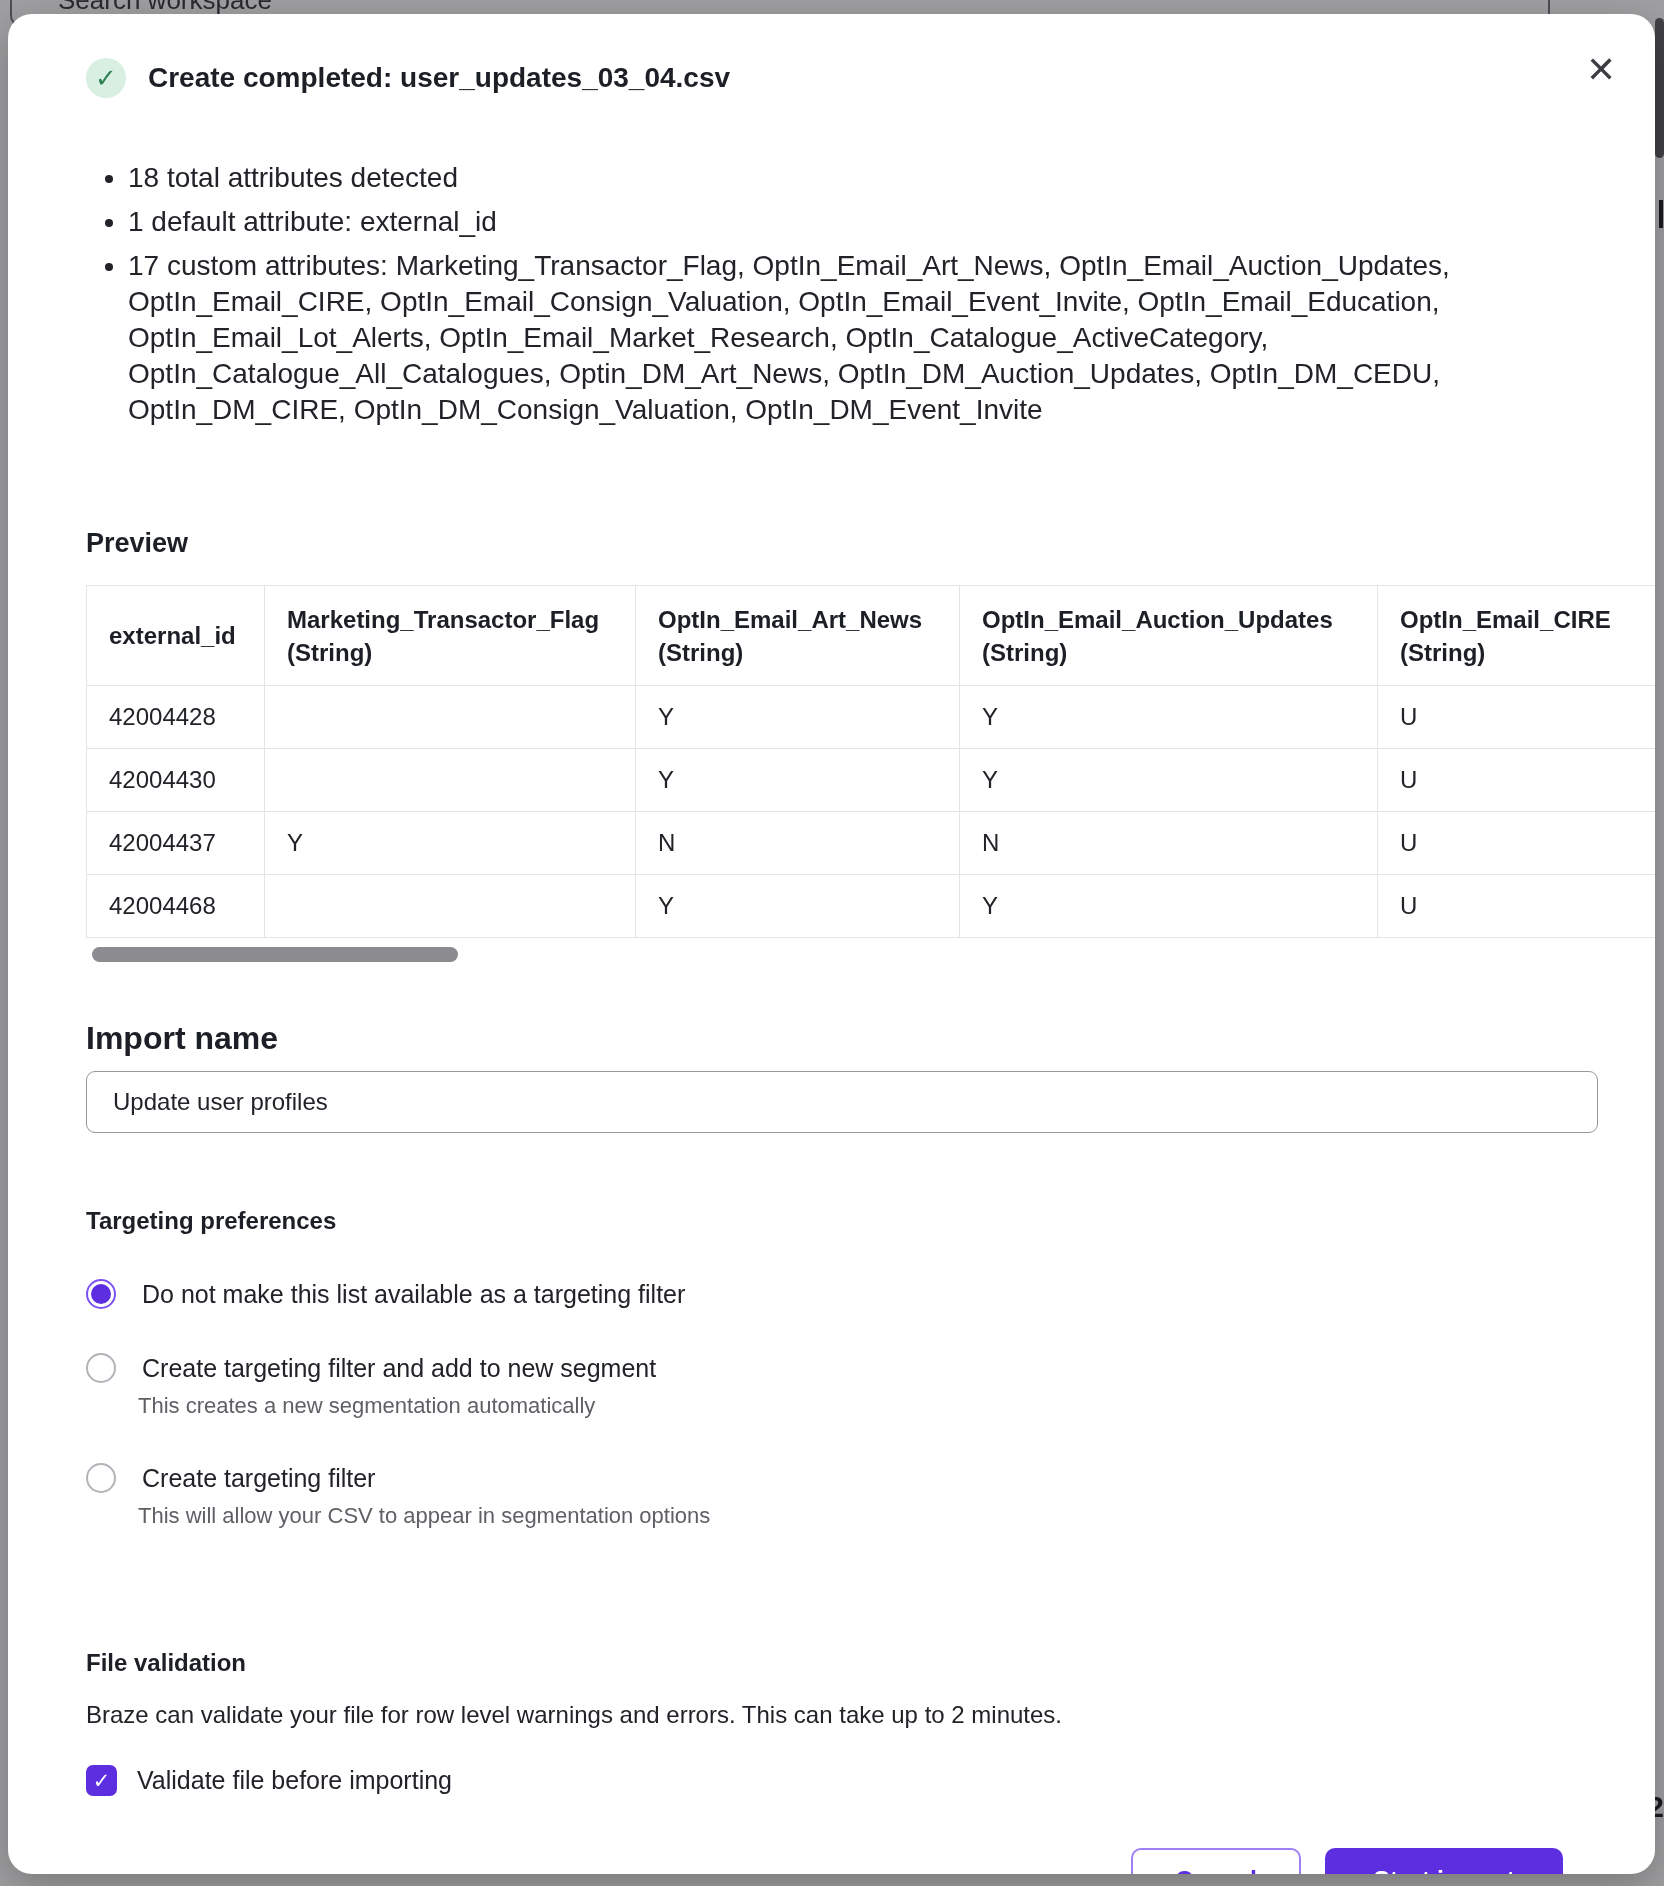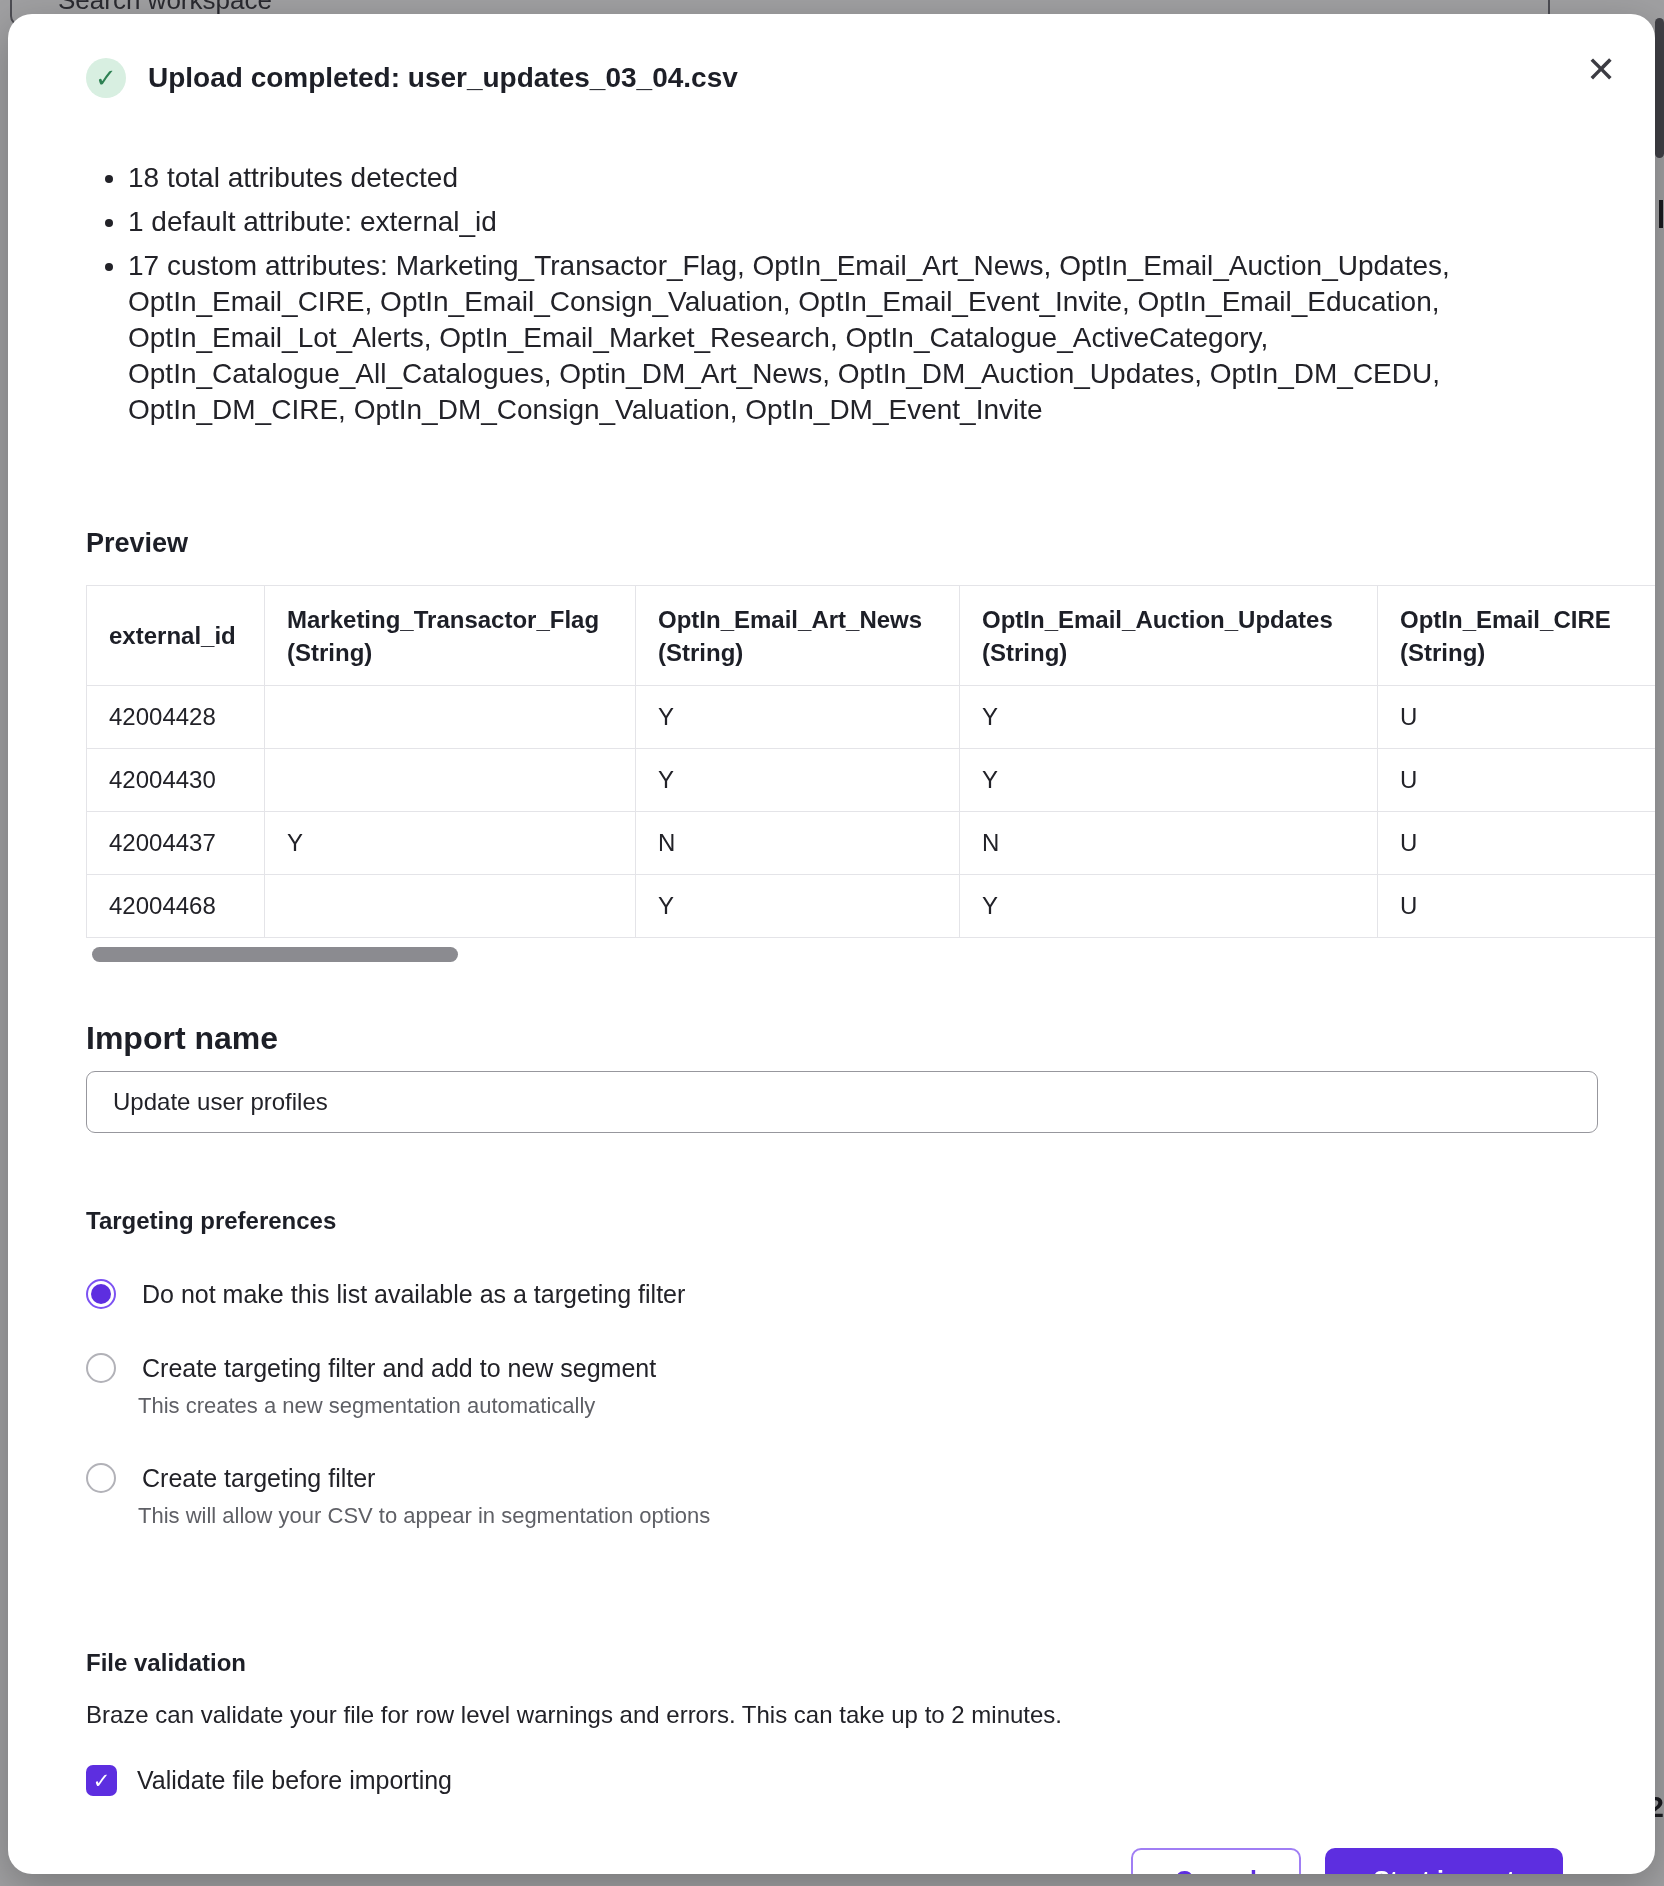--- a/index.html
+++ b/index.html
@@ -89,21 +89,21 @@
   <div class="bg-frag-2">2</div>
 </div>
 <div class="overlay"></div>
 
 <div class="modal">
   <div class="close-btn">✕</div>
 
   <div class="modal-inner">
     <div class="header-row">
       <div class="check-circle">✓</div>
-      <div class="modal-title">Upload completed: user_updates_03_04.csv</div>
+      <div class="modal-title">Create completed: user_updates_03_04.csv</div>
     </div>
 
     <ul class="summary">
       <li>18 total attributes detected</li>
       <li>1 default attribute: external_id</li>
       <li>17 custom attributes: Marketing_Transactor_Flag, OptIn_Email_Art_News, OptIn_Email_Auction_Updates, OptIn_Email_CIRE, OptIn_Email_Consign_Valuation, OptIn_Email_Event_Invite, OptIn_Email_Education, OptIn_Email_Lot_Alerts, OptIn_Email_Market_Research, OptIn_Catalogue_ActiveCategory, OptIn_Catalogue_All_Catalogues, Optin_DM_Art_News, OptIn_DM_Auction_Updates, OptIn_DM_CEDU, OptIn_DM_CIRE, OptIn_DM_Consign_Valuation, OptIn_DM_Event_Invite</li>
     </ul>
 
     <div class="section-h2">Preview</div>
 

